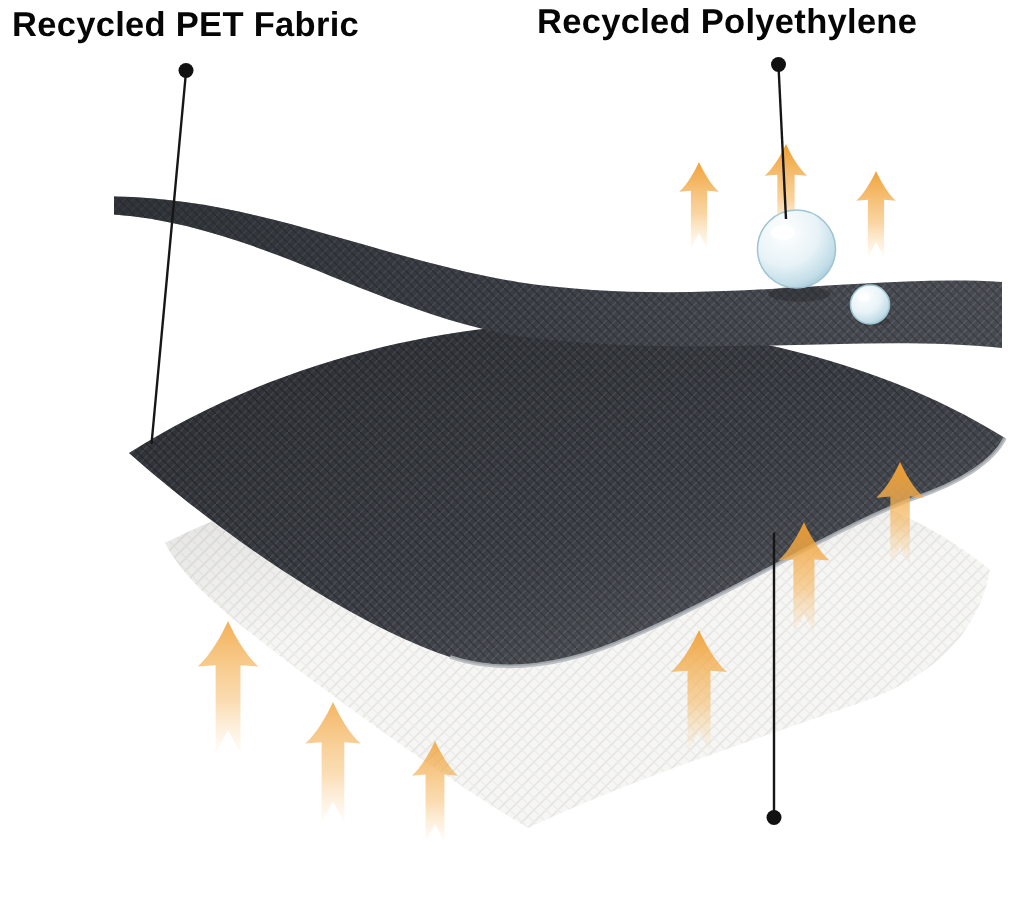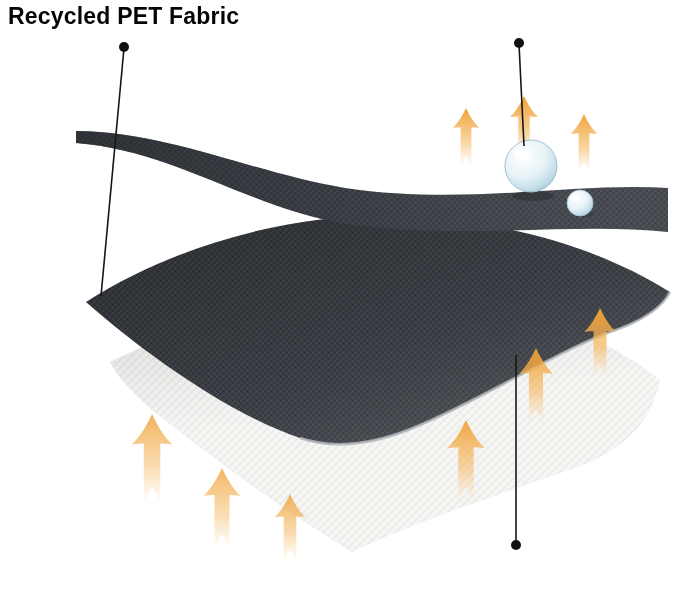--- a/index.html
+++ b/index.html
@@ -141,14 +141,15 @@
       <line x1="124" y1="48" x2="101" y2="296" stroke="#161616" stroke-width="1.6"></line>
       <circle cx="124" cy="47" r="5" fill="#111111"></circle>
       <line x1="519" y1="44" x2="524" y2="146" stroke="#161616" stroke-width="1.6"></line>
       <circle cx="519" cy="43" r="5" fill="#111111"></circle>
       <line x1="516" y1="545" x2="516" y2="355" stroke="#161616" stroke-width="1.6"></line>
       <circle cx="516" cy="545" r="5" fill="#111111"></circle>
     </g>
   </svg>
 
   <div class="label" style="left:8px;top:3px">Recycled PET Fabric</div>
+  <div class="label" style="left:358px;top:1px">Recycled Polyethylene</div>
 
 </div>
 
 </body></html>

